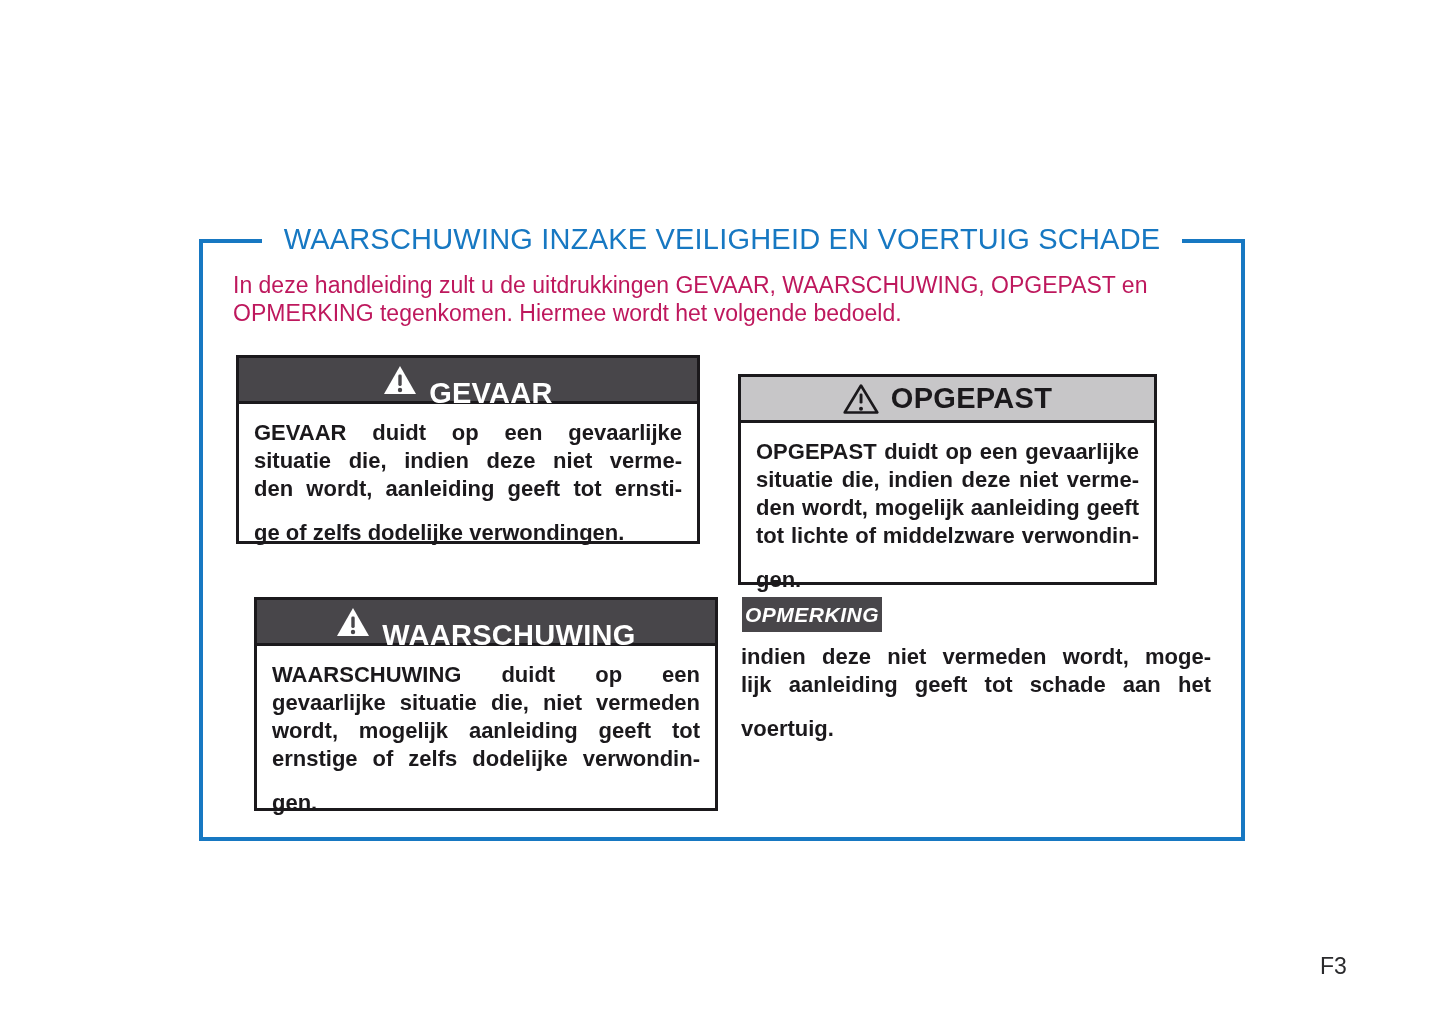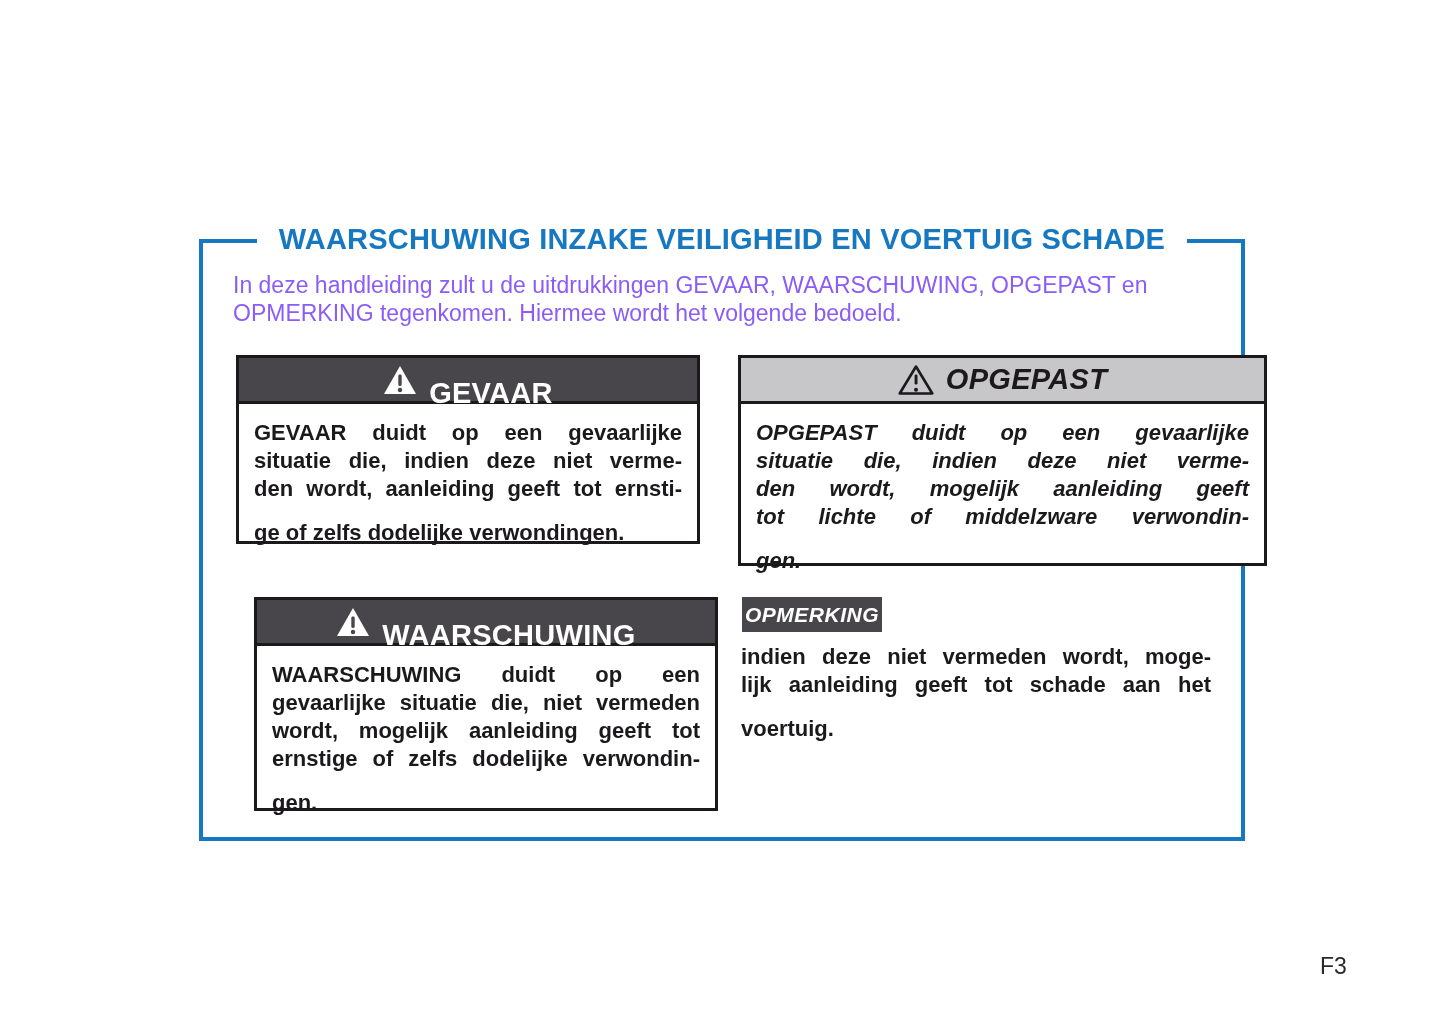--- a/index.html
+++ b/index.html
@@ -23,26 +23,26 @@
     border:4px solid var(--accent-blue);
     box-sizing:border-box;
   }
   
   .title-row{
     position:absolute;left:199px;top:221px;width:1046px;
     text-align:center;z-index:2;
   }
   .title-row span{
     display:inline-block;background:#ffffff;padding:0 22px;
-    color:var(--accent-blue);font-weight:bold;font-size:29px;line-height:36px;
+    color:var(--accent-blue);font-weight:normal;font-size:29px;line-height:36px;
     letter-spacing:0.2px;white-space:nowrap;
   }
   .intro{
     position:absolute;left:233px;top:271px;width:1000px;
-    font-size:23px;line-height:28px;color:#8b5cf6;
+    font-size:23px;line-height:28px;color:#be185d;
   }
   
   .nbox{
     position:absolute;border:3px solid var(--ink);background:#ffffff;
     box-sizing:border-box;
   }
   .nbox-header{
     height:46px;border-bottom:3px solid var(--ink);
     display:flex;align-items:center;justify-content:center;gap:12px;
     box-sizing:border-box;
@@ -52,21 +52,21 @@
   .nbox-header .hlabel{font-weight:bold;font-size:29px;letter-spacing:0.3px;white-space:nowrap;}
   .nbox-header.dark .hlabel{color:#ffffff;margin-top:28px;}
   .nbox-header.light .hlabel{color:var(--ink);}
   .nbox-body{padding:15px 15px 0 15px;}
   .jtext .jline{
     font-weight:bold;font-size:22px;line-height:28px;color:var(--ink);
     text-align:justify;text-align-last:justify;white-space:nowrap;
   }
   .jtext .jline:last-child{text-align-last:left;white-space:normal;margin-top:16px;}
   .box-gevaar{left:236px;top:355px;width:464px;height:189px;}
-  .box-opgepast{left:738px;top:355px;width:529px;height:211px;font-style:italic;}
+  .box-opgepast{left:738px;top:374px;width:419px;height:211px;}
   .box-waarschuwing{left:254px;top:597px;width:464px;height:214px;}
   .note-badge{
     position:absolute;left:742px;top:597px;width:140px;height:35px;
     background:var(--header-dark);
     display:flex;align-items:center;justify-content:center;
   }
   .note-badge span{
     color:#ffffff;font-weight:bold;font-style:italic;font-size:21px;letter-spacing:0.5px;
   }
   .note-body{position:absolute;left:741px;top:643px;width:470px;}

